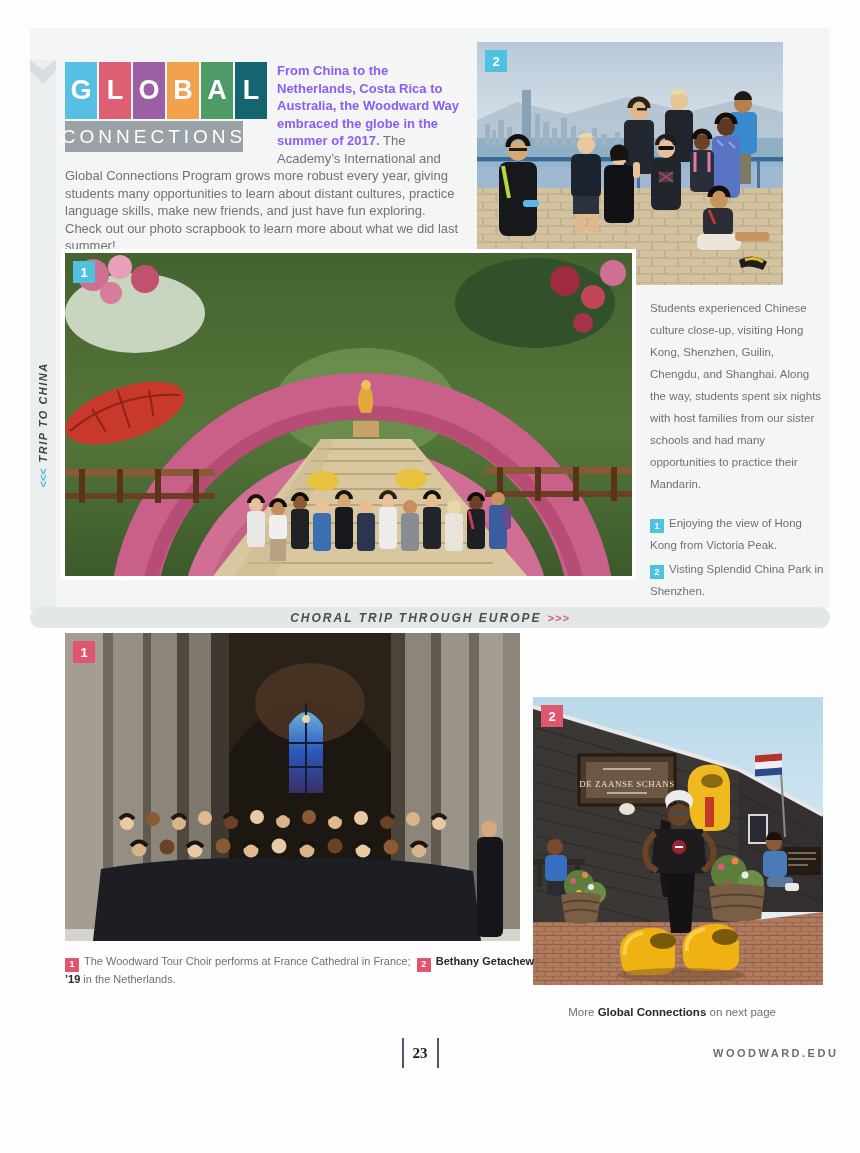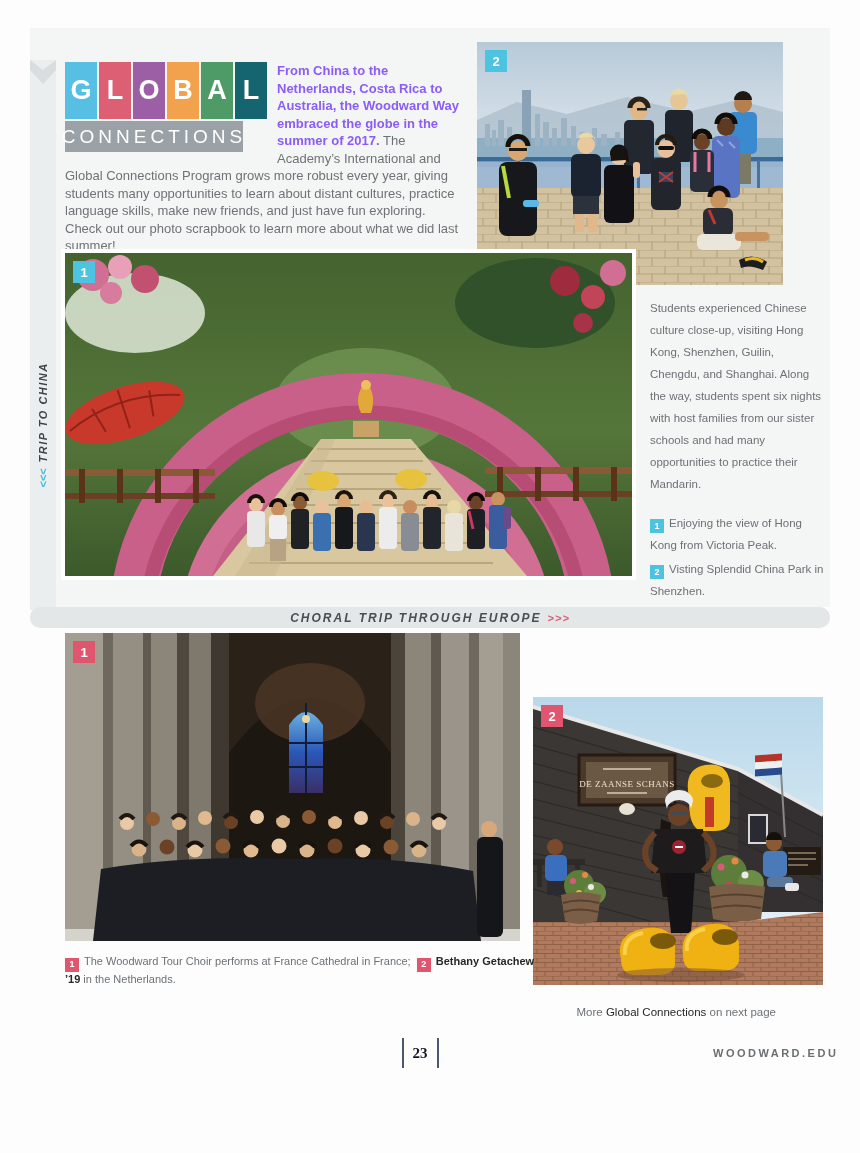--- a/index.html
+++ b/index.html
@@ -49,21 +49,21 @@
   
   .col-china{left:650px;top:297px;width:176px;font-size:11.5px;line-height:22px;color:#6d7175;}
   .cap{margin-top:10px;}
   .badge-sm{display:inline-flex;width:14px;height:14px;align-items:center;justify-content:center;
             color:#fff;font-size:9px;font-weight:bold;margin-right:5px;vertical-align:-2px;}
 
   
   .cap-europe{left:65px;top:954px;width:470px;font-size:11px;line-height:15px;color:#6d7175;}
   .cap-europe .b{font-weight:bold;color:#26282a;}
   .more{right:84px;top:1006px;font-size:11.5px;color:#6d7175;text-align:right;}
-  .more .b{font-weight:normal;color:#26282a;}
+  .more .b{font-weight:bold;color:#26282a;}
 
   
   .pagenum{left:396px;top:1037px;width:48px;height:32px;display:flex;align-items:center;
            justify-content:center;gap:9px;}
   .pagenum .bar{width:2px;height:30px;background:#4a5a6e;}
   .pagenum .num{font-family:"Liberation Serif",serif;font-size:15px;font-weight:bold;color:#161626;}
   .site{left:713px;top:1047px;font-size:11px;font-weight:bold;letter-spacing:2.5px;color:#6b6f72;}
 </style>
 </head>
 <body>

